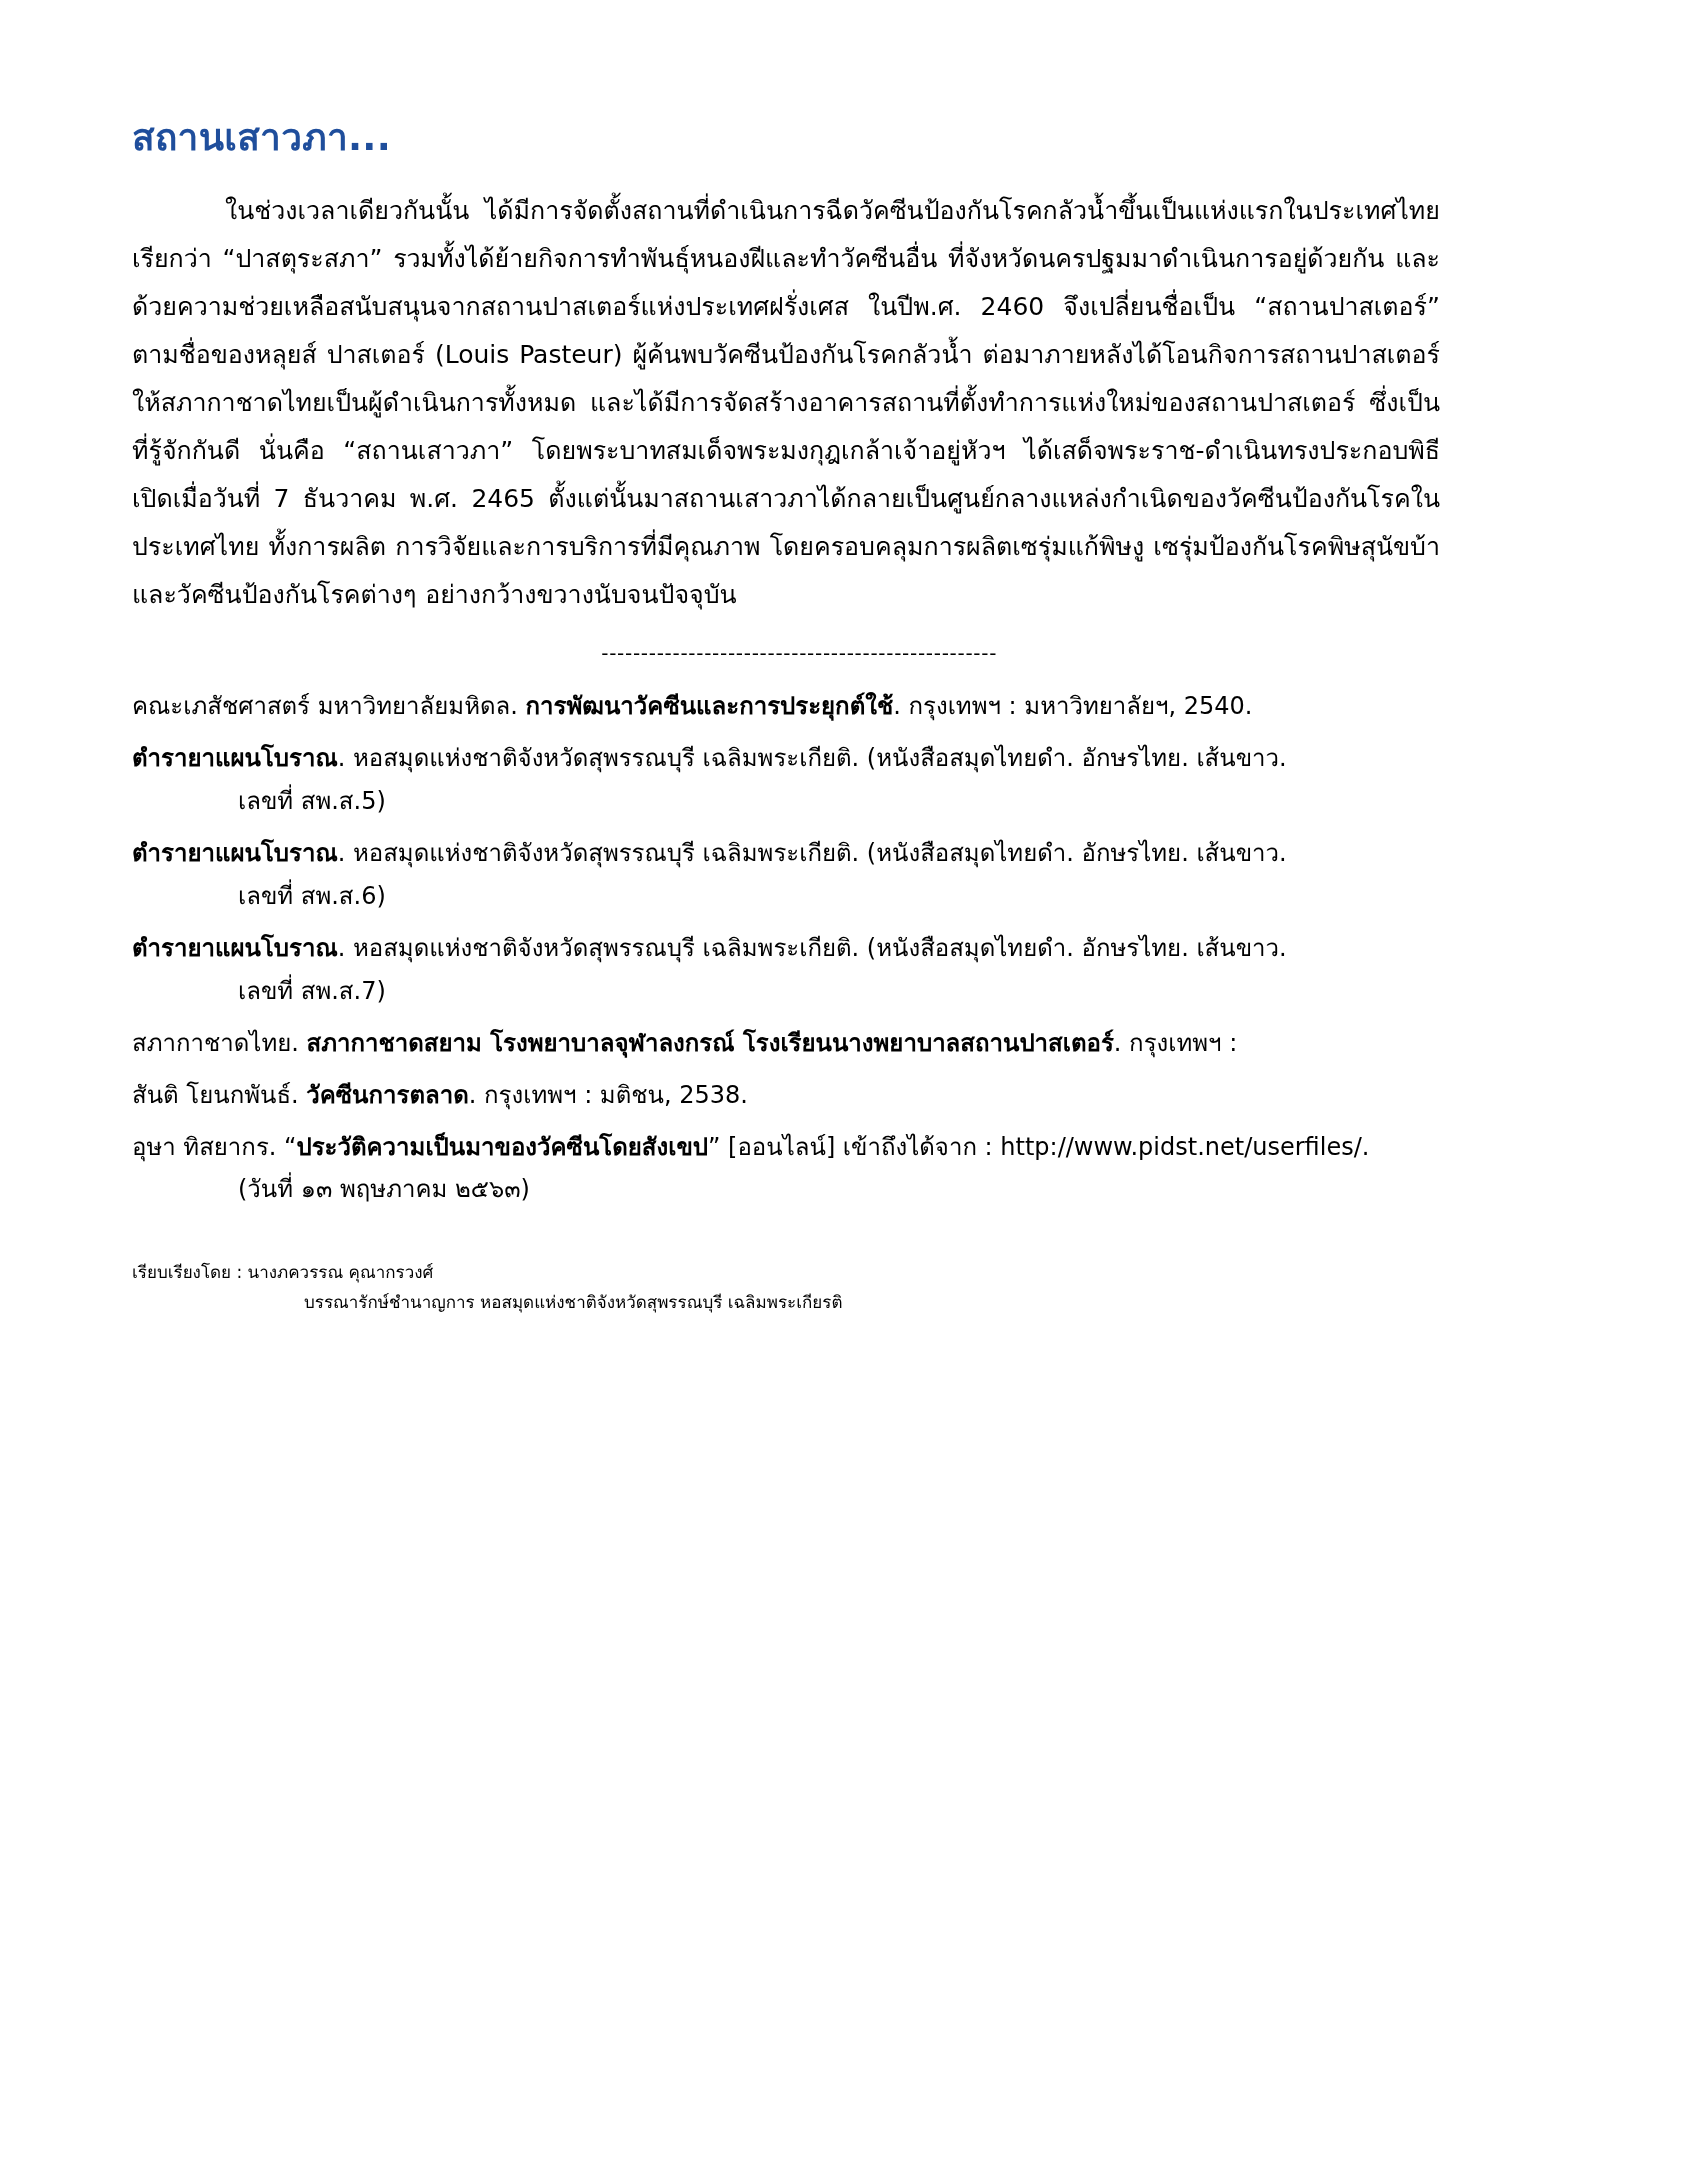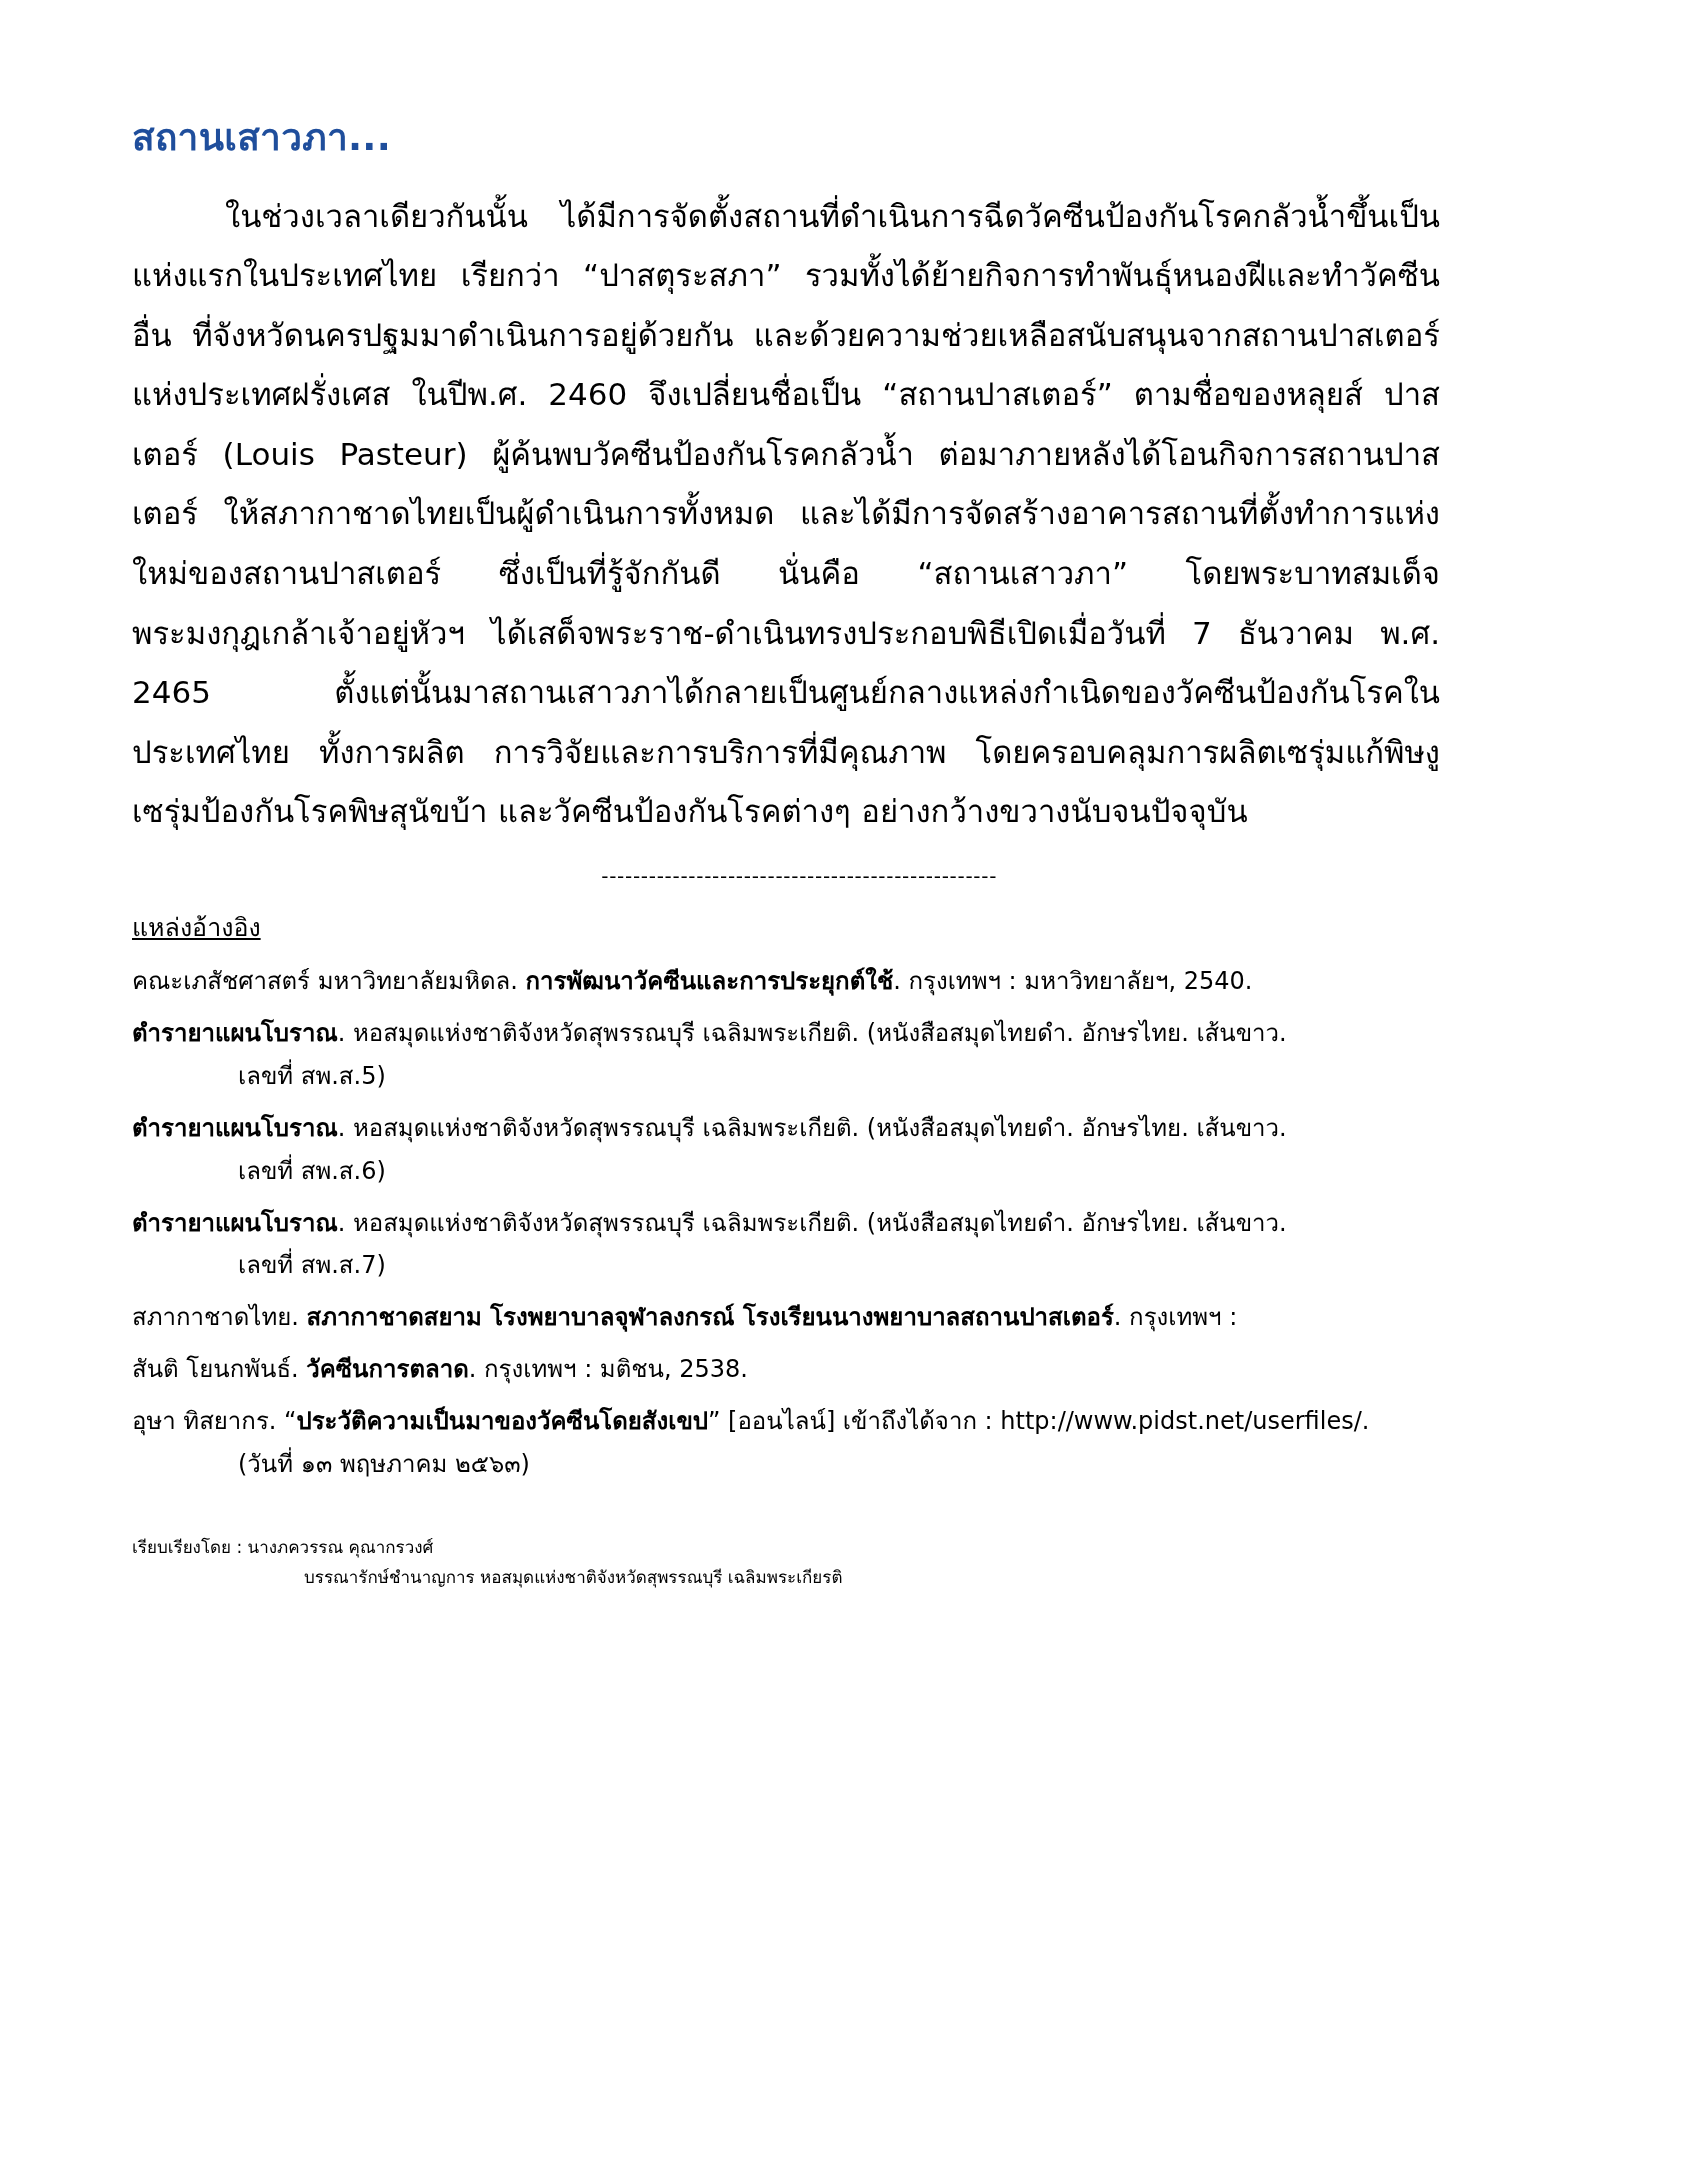--- a/index.html
+++ b/index.html
@@ -23,21 +23,21 @@
   }
   .doc-title {
     color: #1f4e9c;
     font-size: 37px;
     font-weight: 700;
     line-height: 1.2;
     margin: 0 0 26.5px 0;
     letter-spacing: 0.3px;
   }
   .body-para {
-    font-size: 31px;
+    font-size: 25px;
     line-height: 1.92;
     text-align: justify;
     text-justify: inter-word;
     text-indent: 93px;
     margin: 0 0 6.6px 0;
     word-spacing: 0.7px;
   }
   .divider-wrap {
     text-align: center;
     margin: 22.5px 0 20px 0;
@@ -89,21 +89,20 @@
 <div class="page">
 
   <h1 class="doc-title">สถานเสาวภา...</h1>
 
   <p class="body-para">ในช่วงเวลาเดียวกันนั้น ได้มีการจัดตั้งสถานที่ดำเนินการฉีดวัคซีนป้องกันโรคกลัวน้ำขึ้นเป็นแห่งแรกในประเทศไทย เรียกว่า “ปาสตุระสภา” รวมทั้งได้ย้ายกิจการทำพันธุ์หนองฝีและทำวัคซีนอื่น    ที่จังหวัดนครปฐมมาดำเนินการอยู่ด้วยกัน และด้วยความช่วยเหลือสนับสนุนจากสถานปาสเตอร์แห่งประเทศฝรั่งเศส ในปีพ.ศ. 2460        จึงเปลี่ยนชื่อเป็น “สถานปาสเตอร์” ตามชื่อของหลุยส์ ปาสเตอร์    (Louis Pasteur) ผู้ค้นพบวัคซีนป้องกันโรคกลัวน้ำ ต่อมาภายหลังได้โอนกิจการสถานปาสเตอร์ ให้สภากาชาดไทยเป็นผู้ดำเนินการทั้งหมด และได้มีการจัดสร้างอาคารสถานที่ตั้งทำการแห่งใหม่ของสถานปาสเตอร์ ซึ่งเป็นที่รู้จักกันดี นั่นคือ “สถานเสาวภา” โดยพระบาทสมเด็จพระมงกุฎเกล้าเจ้าอยู่หัวฯ ได้เสด็จพระราช-ดำเนินทรงประกอบพิธีเปิดเมื่อวันที่ 7 ธันวาคม พ.ศ. 2465 ตั้งแต่นั้นมาสถานเสาวภาได้กลายเป็นศูนย์กลางแหล่งกำเนิดของวัคซีนป้องกันโรคในประเทศไทย ทั้งการผลิต การวิจัยและการบริการที่มีคุณภาพ โดยครอบคลุมการผลิตเซรุ่มแก้พิษงู เซรุ่มป้องกันโรคพิษสุนัขบ้า และวัคซีนป้องกันโรคต่างๆ อย่างกว้างขวางนับจนปัจจุบัน</p>
 
   <div class="divider-wrap">
     <span class="divider">--------------------------------------------------</span>
   </div>
 
-  <div class="ref-heading">แหล่งอ้างอิง</div>
 
   <ul class="ref-list" id="references-list">
       <li class="ref-item"><span>คณะเภสัชศาสตร์ มหาวิทยาลัยมหิดล.  </span><span class="b">การพัฒนาวัคซีนและการประยุกต์ใช้</span><span>.  กรุงเทพฯ : มหาวิทยาลัยฯ, 2540.</span></li>
       <li class="ref-item"><span class="b">ตำรายาแผนโบราณ</span><span>. หอสมุดแห่งชาติจังหวัดสุพรรณบุรี เฉลิมพระเกียติ. (หนังสือสมุดไทยดำ. อักษรไทย. เส้นขาว.</span><span class="ref-cont">เลขที่ สพ.ส.5)</span></li>
       <li class="ref-item"><span class="b">ตำรายาแผนโบราณ</span><span>. หอสมุดแห่งชาติจังหวัดสุพรรณบุรี เฉลิมพระเกียติ. (หนังสือสมุดไทยดำ. อักษรไทย. เส้นขาว.</span><span class="ref-cont">เลขที่ สพ.ส.6)</span></li>
       <li class="ref-item"><span class="b">ตำรายาแผนโบราณ</span><span>. หอสมุดแห่งชาติจังหวัดสุพรรณบุรี เฉลิมพระเกียติ. (หนังสือสมุดไทยดำ. อักษรไทย. เส้นขาว.</span><span class="ref-cont">เลขที่ สพ.ส.7)</span></li>
       <li class="ref-item"><span>สภากาชาดไทย.  </span><span class="b">สภากาชาดสยาม  โรงพยาบาลจุฬาลงกรณ์ โรงเรียนนางพยาบาลสถานปาสเตอร์</span><span>.  กรุงเทพฯ :</span></li>
       <li class="ref-item"><span>สันติ โยนกพันธ์.  </span><span class="b">วัคซีนการตลาด</span><span>. กรุงเทพฯ : มติชน, 2538.</span></li>
       <li class="ref-item"><span>อุษา ทิสยากร.  “</span><span class="b">ประวัติความเป็นมาของวัคซีนโดยสังเขป</span><span>” [ออนไลน์] เข้าถึงได้จาก : http://www.pidst.net/userfiles/.</span><span class="ref-cont">(วันที่ ๑๓ พฤษภาคม ๒๕๖๓)</span></li>
     </ul>

